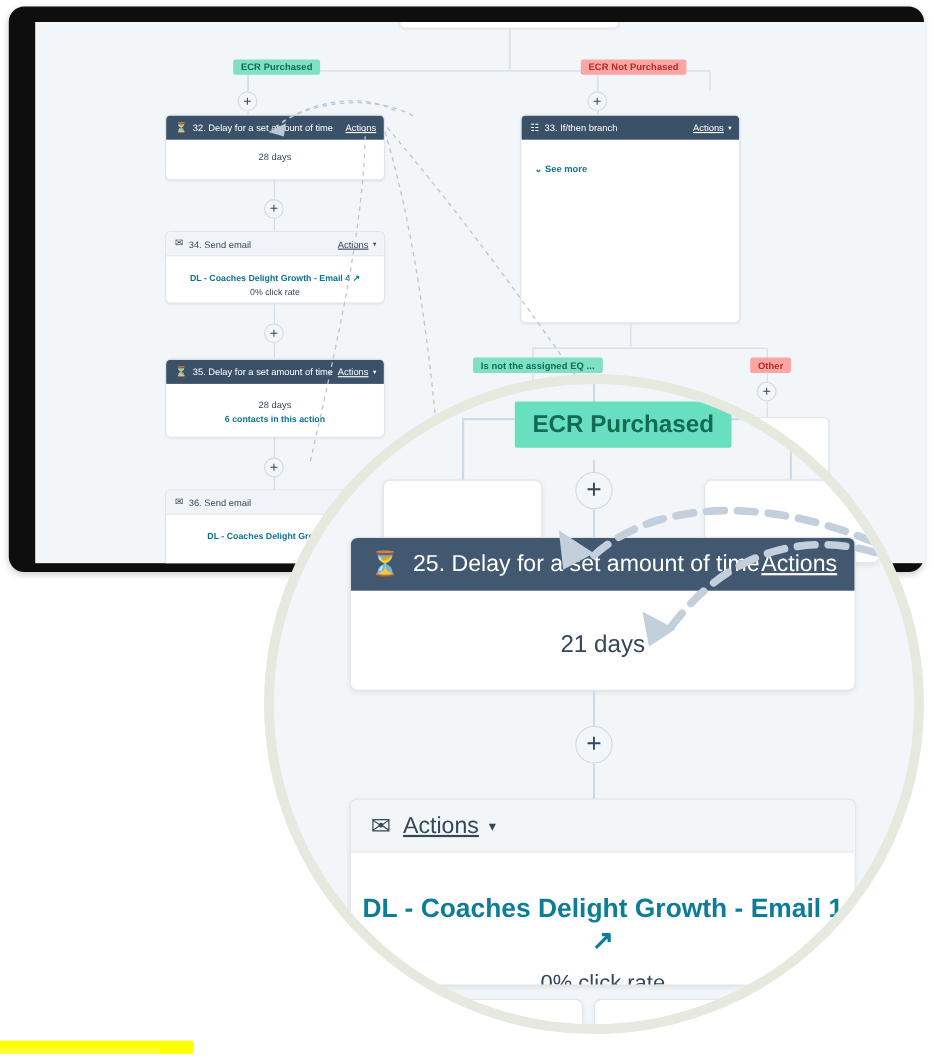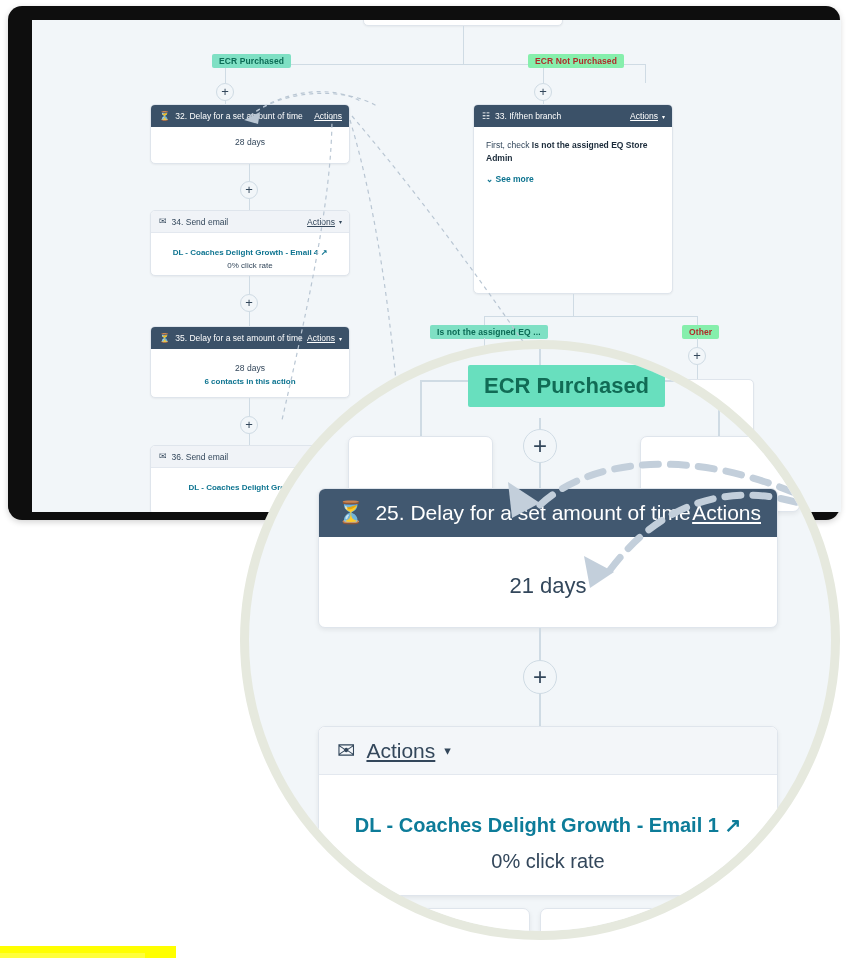--- a/index.html
+++ b/index.html
@@ -34,21 +34,21 @@
     background: #f2f6f9; border: 1px solid #cfdbe4;
     color: #33475b; font-size: 13px; line-height: 16px; text-align: center;
     font-family: "Liberation Sans", sans-serif;
   }
 
   .branch-pill {
     position: absolute; padding: 2px 7px; font-size: 8.5px; font-weight: bold;
     border-radius: 2px; white-space: nowrap; letter-spacing: .1px;
   }
   .pill-green { background: #7fe0c4; color: #0b6b55; }
-  .pill-red   { background: #86efac; color: #b02a2a; }
+  .pill-red   { background: #fca5a5; color: #b02a2a; }
 
   
   .card {
     position: absolute; background: #ffffff; border: 1px solid #dfe5ec;
     border-radius: 5px; box-shadow: 0 1px 2px rgba(0,0,0,.05);
     overflow: hidden;
   }
   .card-head {
     height: 22px; display: flex; align-items: center;
     padding: 0 7px 0 8px; font-size: 8.5px;
@@ -101,21 +101,21 @@
   }
   .bcard-head { height: 48px; display: flex; align-items: center; padding: 0 16px 0 18px; font-size: 21px; }
   .bhead-dark { background: #415870; color: #fff; }
   .bhead-light { background: #f3f6f9; color: #33475b; border-bottom: 1px solid #e3e8ef; }
   .bcard-head .bttl { flex: 1; white-space: nowrap; }
   .bcard-head .bico { margin-right: 11px; font-size: 22px; line-height: 1; }
   .bactions { text-decoration: underline; font-size: 21px; white-space: nowrap; }
   .bcaret { margin-left: 9px; font-size: 13px; }
   .bcard-body { text-align: center; color: #33475b; }
   .bdays { font-size: 22px; padding: 36px 15px 40px; }
-  .blink { color: #0d7c99; font-weight: bold; font-size: 20px; }
+  .blink { color: #0d7c99; font-weight: bold; font-size: 24px; }
   .bsub { font-size: 20px; color: #33475b; margin-top: 13px; }
 
   .yellow-bar { position: absolute; left: 0; top: 946px; width: 176px; height: 12px; background: #ffff00; }
   .yellow-bar.b { top: 953px; width: 145px; height: 5px; background: #ffff3a; }
 
   svg.dash { position: absolute; left: 0; top: 0; overflow: visible; pointer-events: none; }
 </style>
 </head>
 <body>
 
@@ -202,23 +202,20 @@
         </div>
 
         <div class="card" style="left:441px;top:84px;width:200px;height:190px;">
           <div class="card-head dark">
             <span class="ico">☷</span>
             <span class="ttl">33. If/then branch</span>
             <span class="actions">Actions</span>
             <span class="caret">▾</span>
           </div>
           <div class="card-body" style="text-align:left;padding:12px 12px 10px;">
-            <div class="ifthen-text">
-              <span>First, check </span><b>Is not the assigned EQ Store Admin</b>
-            </div>
             <div class="seemore" style="">
               <span>⌄</span>
               <span>See more</span>
             </div>
           </div>
         </div>
 
         <div class="conn v" style="left:541px;top:274px;height:22px;"></div>
         <div class="conn h" style="left:452px;top:296px;width:213px;"></div>
         <div class="conn v" style="left:452px;top:296px;height:22px;"></div>

